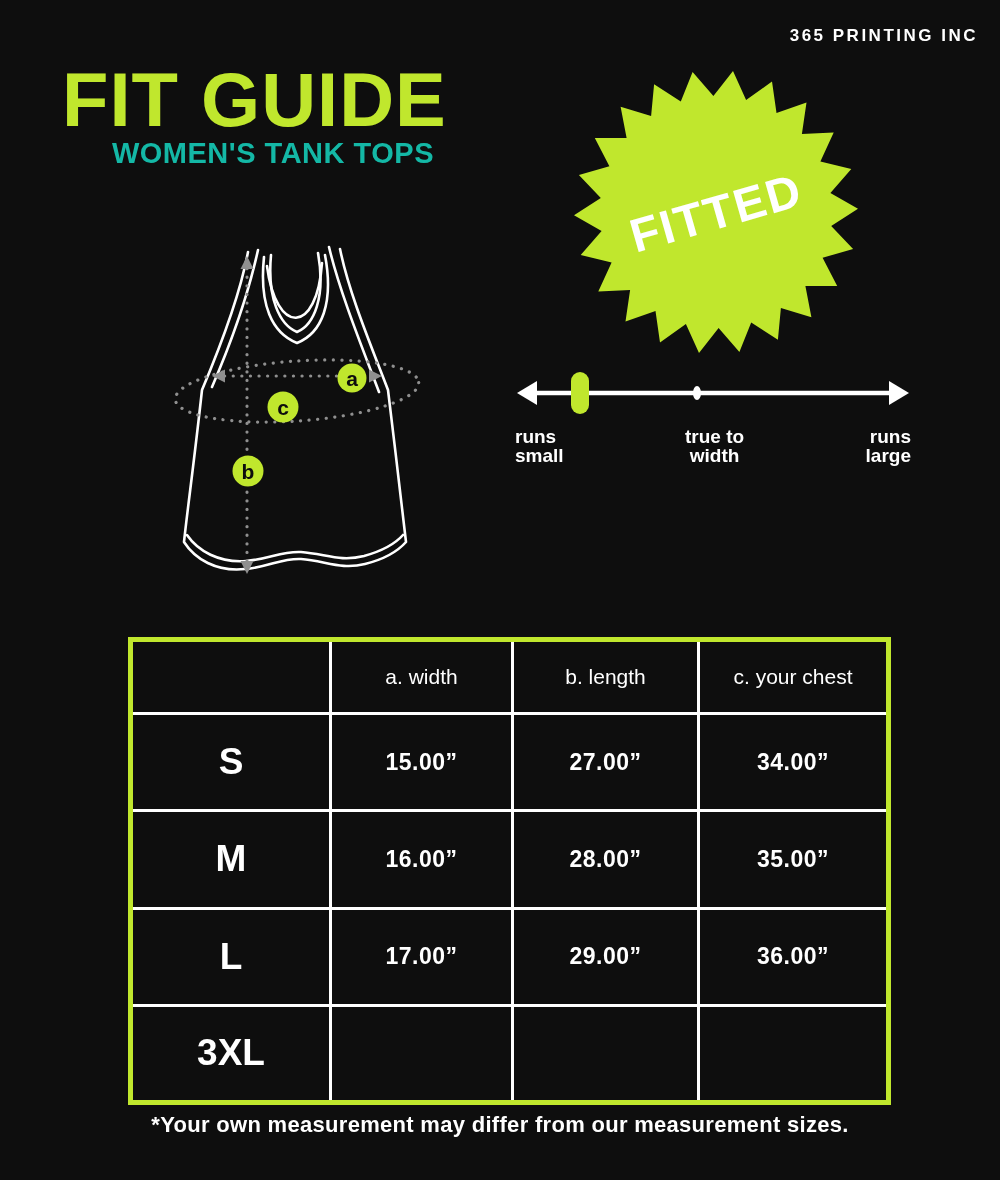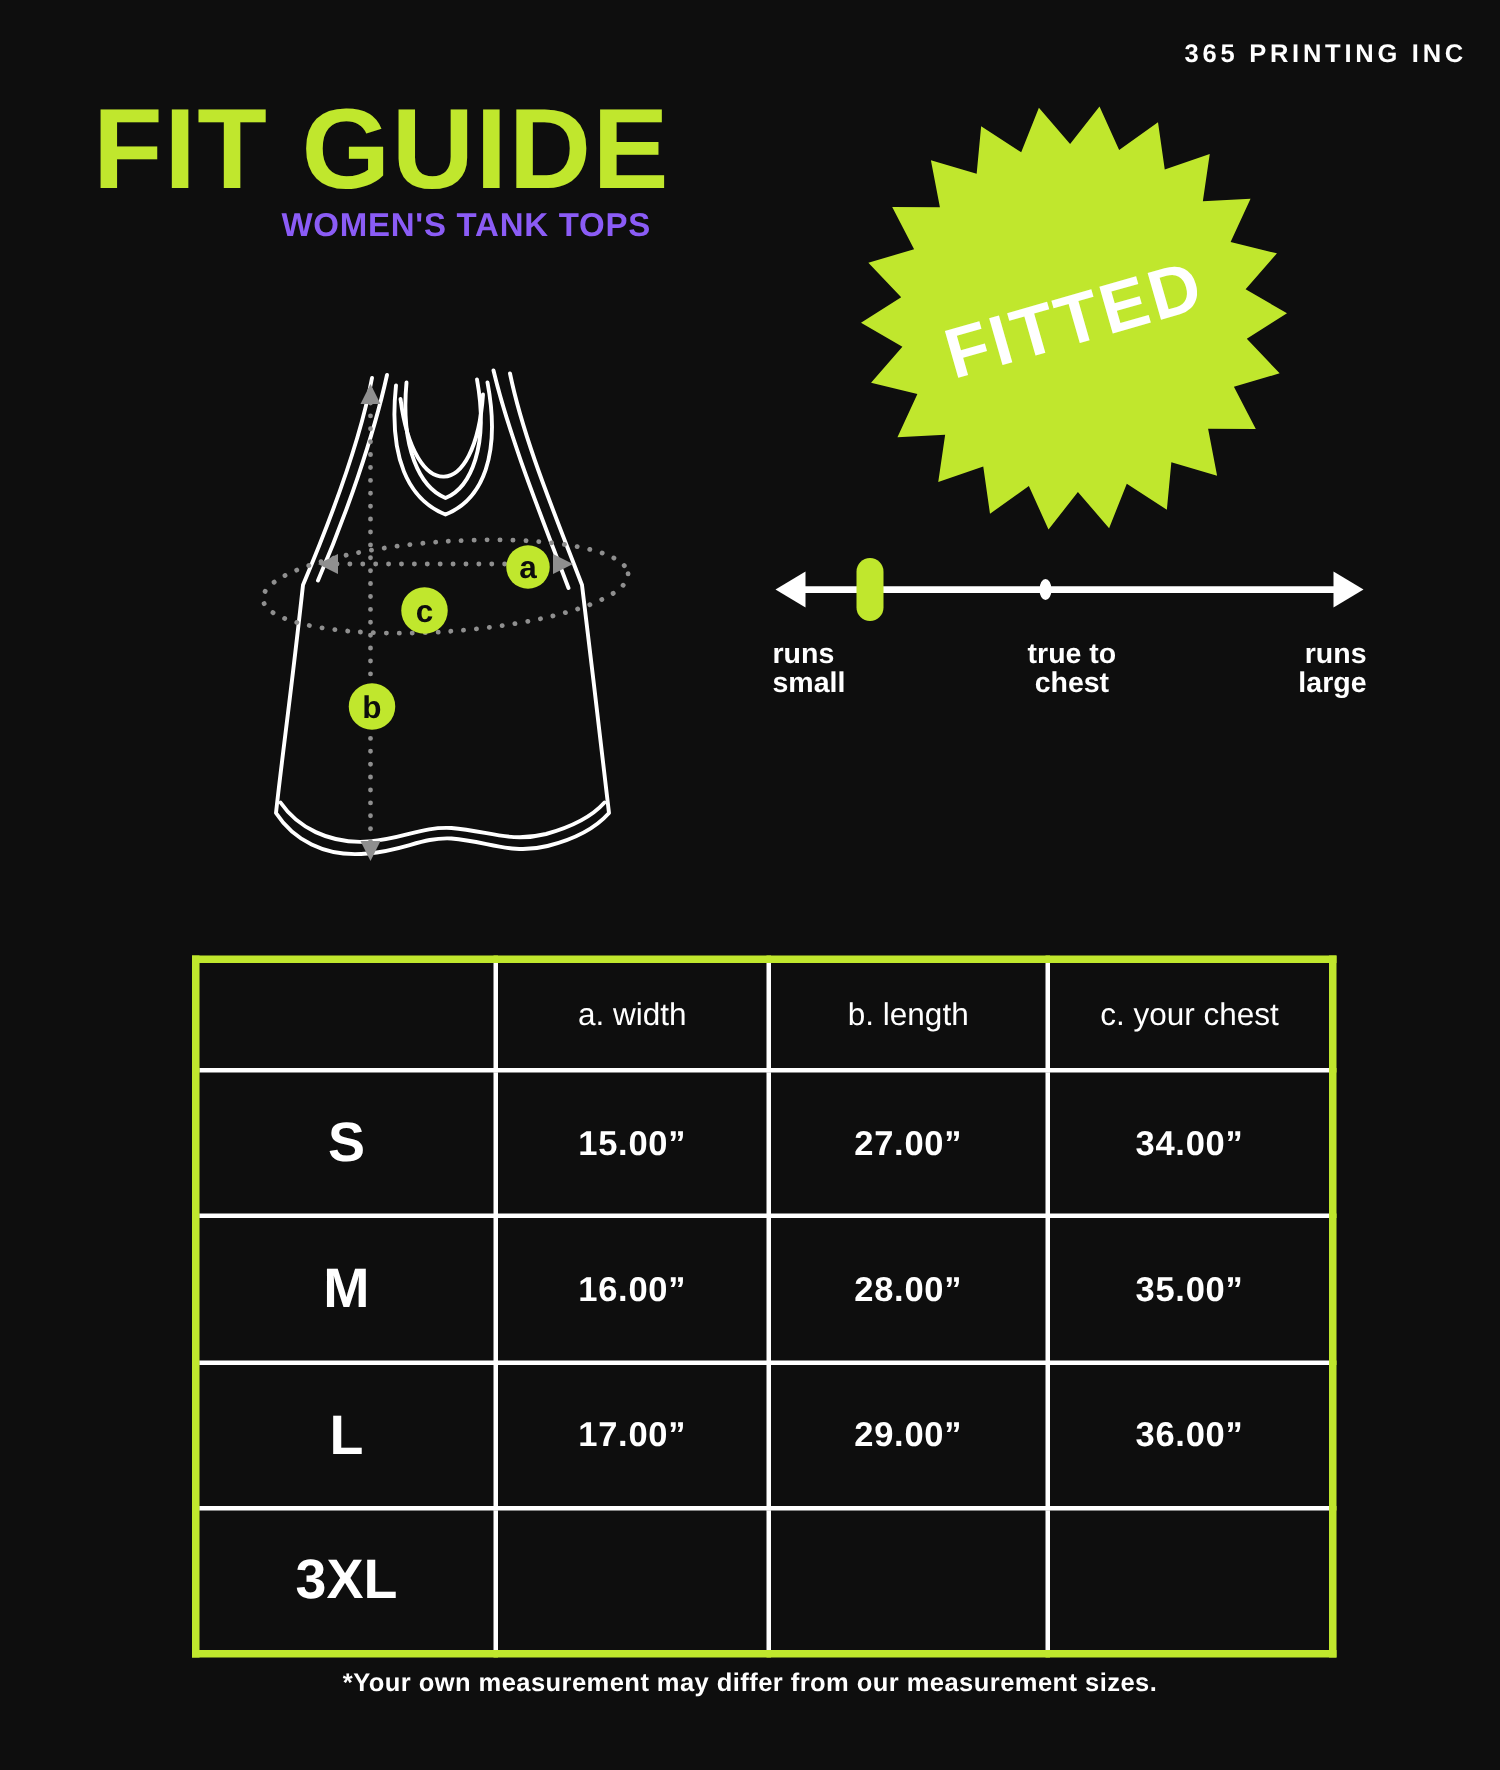--- a/index.html
+++ b/index.html
@@ -25,22 +25,22 @@
     color:#fff;
   }
   .title{
     top:62px; left:62px;
     font-size:76px; font-weight:bold; letter-spacing:1px;
     color:var(--lime); line-height:1;
   }
   .subtitle{
     top:139px; left:62px; width:372px;
     text-align:right;
-    font-size:22px; font-weight:bold; letter-spacing:0.5px;
-    color:#8b5cf6; line-height:1;
+    font-size:29px; font-weight:bold; letter-spacing:0.5px;
+    color:#14b8a6; line-height:1;
   }
 
   .tank-svg{ left:140px; top:233px; width:320px; height:365px; }
   .tank-svg path, .tank-svg line, .tank-svg ellipse{ vector-effect:non-scaling-stroke; }
   .marker-letter{
     font-family:"Liberation Sans", sans-serif;
     font-weight:bold; font-size:21px; fill:#0d0d0d;
   }
 
   .star-wrap{ left:572px; top:68px; width:288px; height:288px; }
@@ -84,21 +84,21 @@
   .size-chart .col1{ width:182px; }
   .size-chart .col2{ width:186px; }
   .size-chart .col3{ width:190px; }
   .size-chart thead th{ font-size:21px; font-weight:normal; }
   .size-chart td.size-cell{ font-size:37px; font-weight:bold; }
   .size-chart td.val-cell{ font-size:23px; font-weight:bold; letter-spacing:0.5px; }
 
   .footnote{
     top:1112px; left:0; width:1000px;
     text-align:center;
-    font-size:17px; font-weight:bold; letter-spacing:0.3px;
+    font-size:22px; font-weight:bold; letter-spacing:0.3px;
     color:#fff;
   }
 </style>
 </head>
 <body>
 
 <div class="abs brand">365 PRINTING INC</div>
 
 <div class="abs title">FIT GUIDE</div>
 <div class="abs subtitle">WOMEN'S TANK TOPS</div>
@@ -156,21 +156,21 @@
     <line x1="18" y1="25" x2="378" y2="25" stroke="#ffffff" stroke-width="4.5"></line>
     <polygon points="22,13 22,37 2,25" fill="#ffffff"></polygon>
     <polygon points="374,13 374,37 394,25" fill="#ffffff"></polygon>
     <rect x="56" y="4" width="18" height="42" rx="9" fill="#c0e72d"></rect>
     <ellipse cx="182" cy="25" rx="4" ry="7" fill="#ffffff"></ellipse>
   </svg>
   <div class="scale-labels">
     <div class="scale-label left">runs
 small</div>
     <div class="scale-label center">true to
-chest</div>
+width</div>
     <div class="scale-label right">runs
 large</div>
   </div>
 </div>
 
 <table class="size-chart">
   <colgroup>
     <col class="col0">
       <col class="col1">
       <col class="col2">

